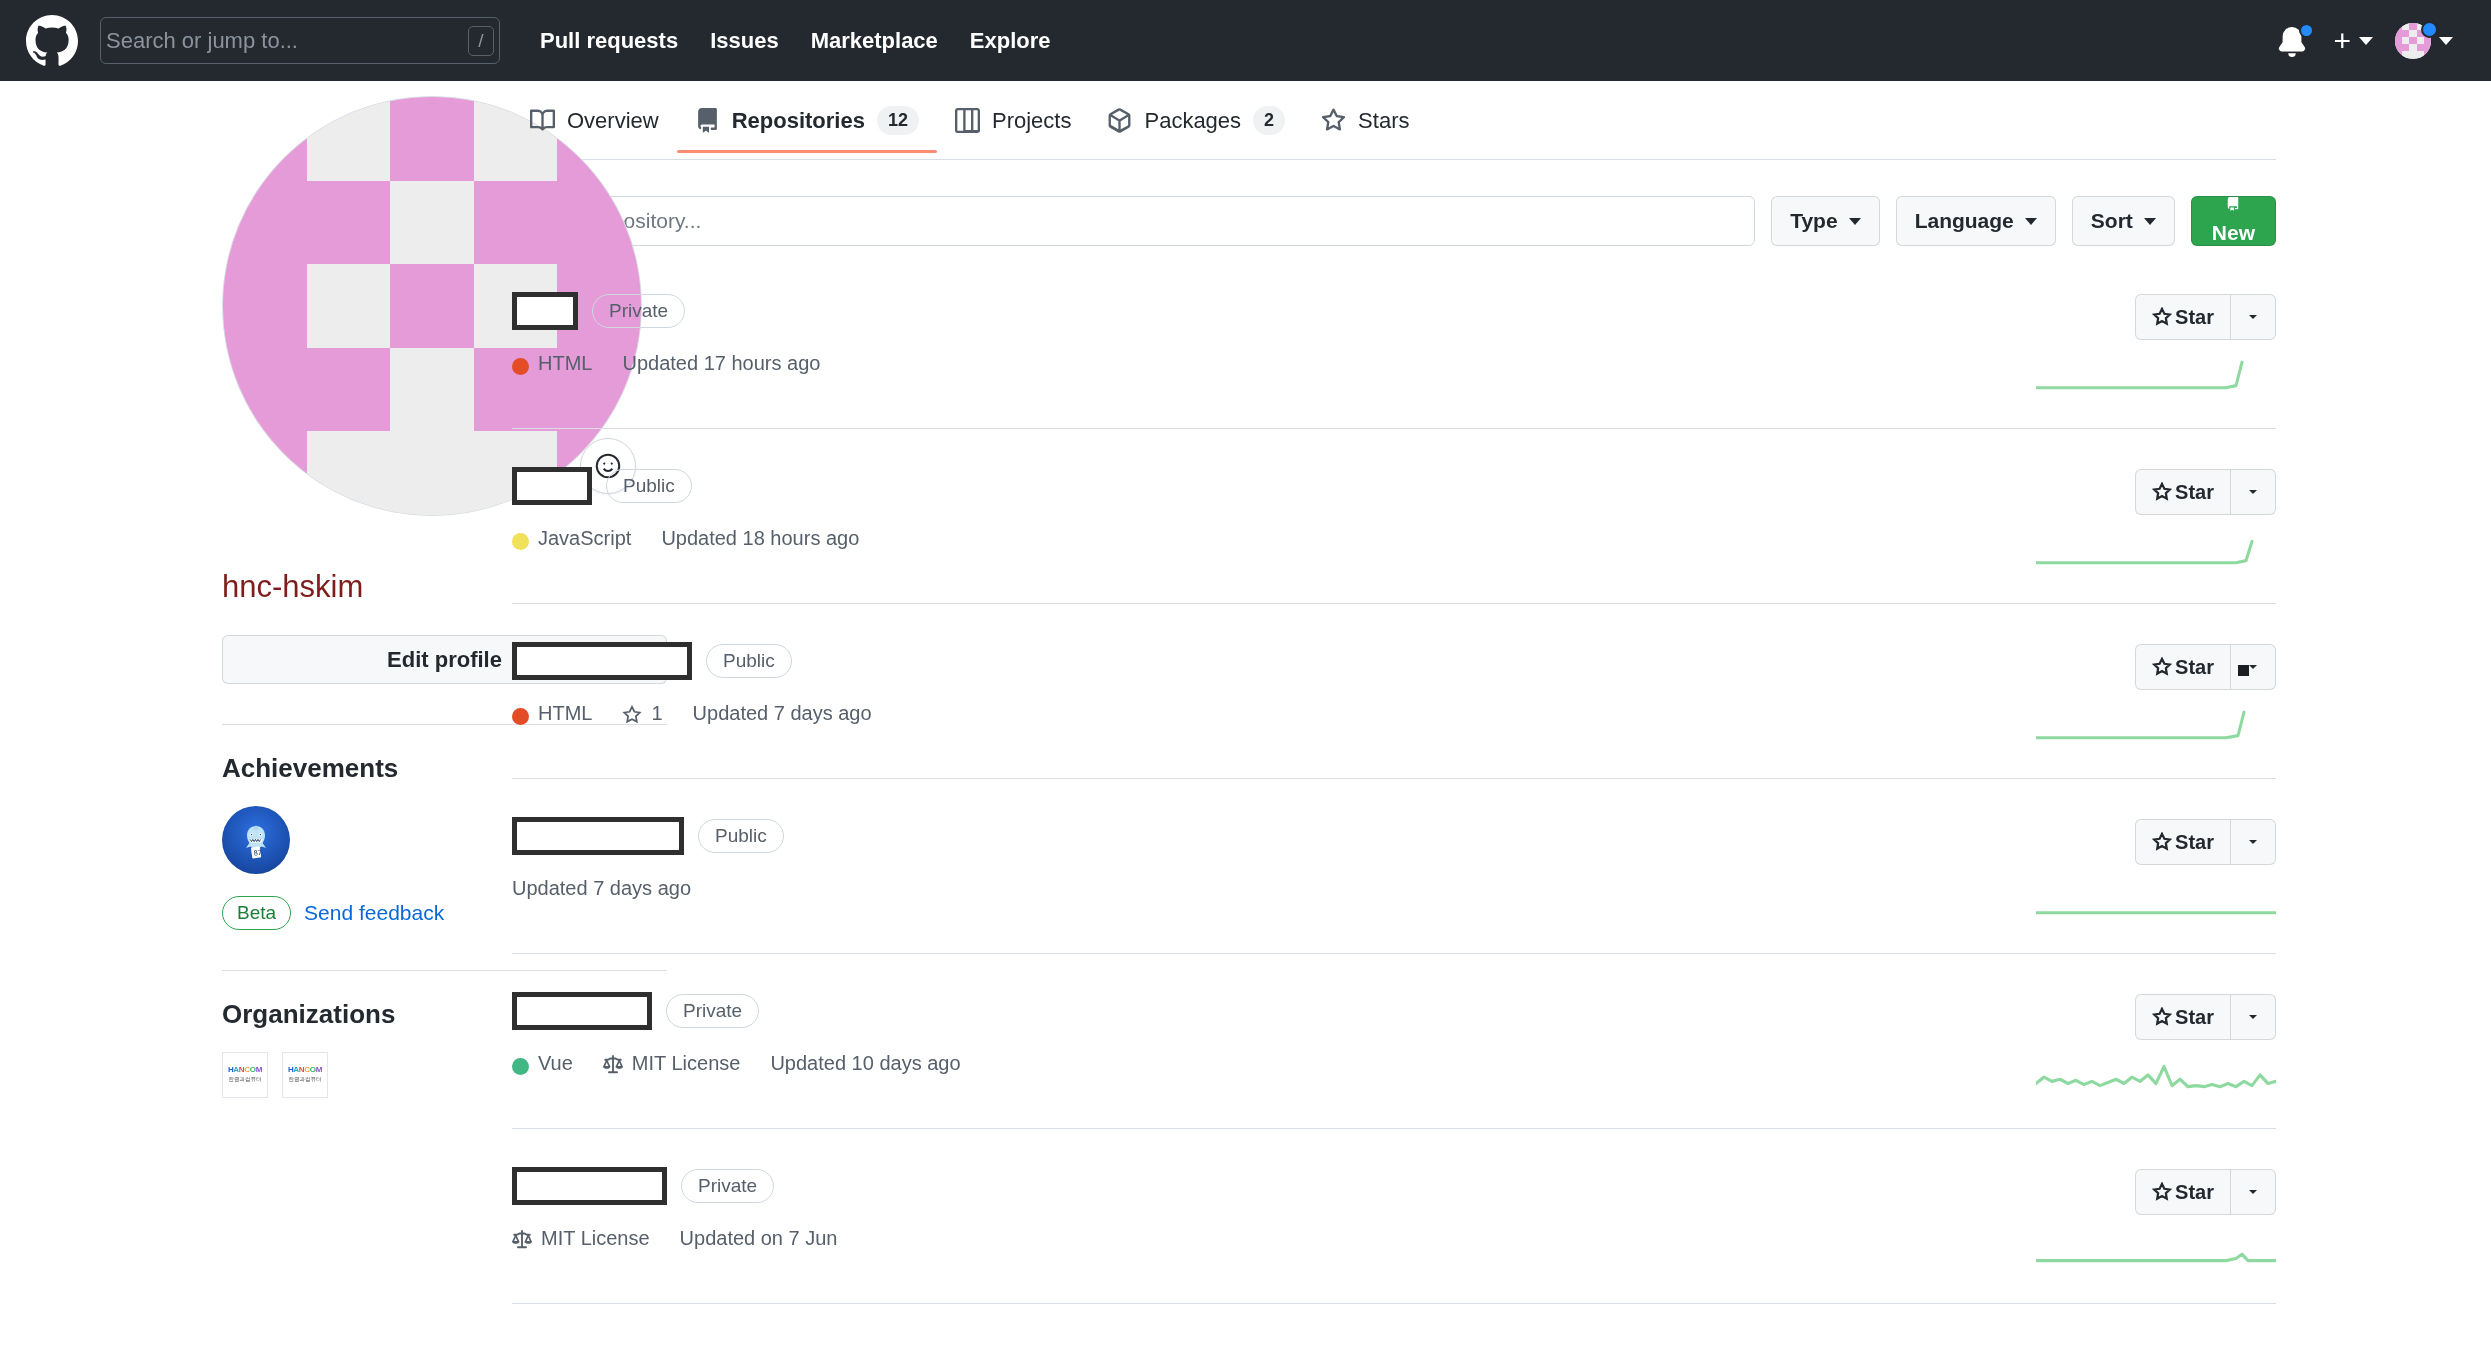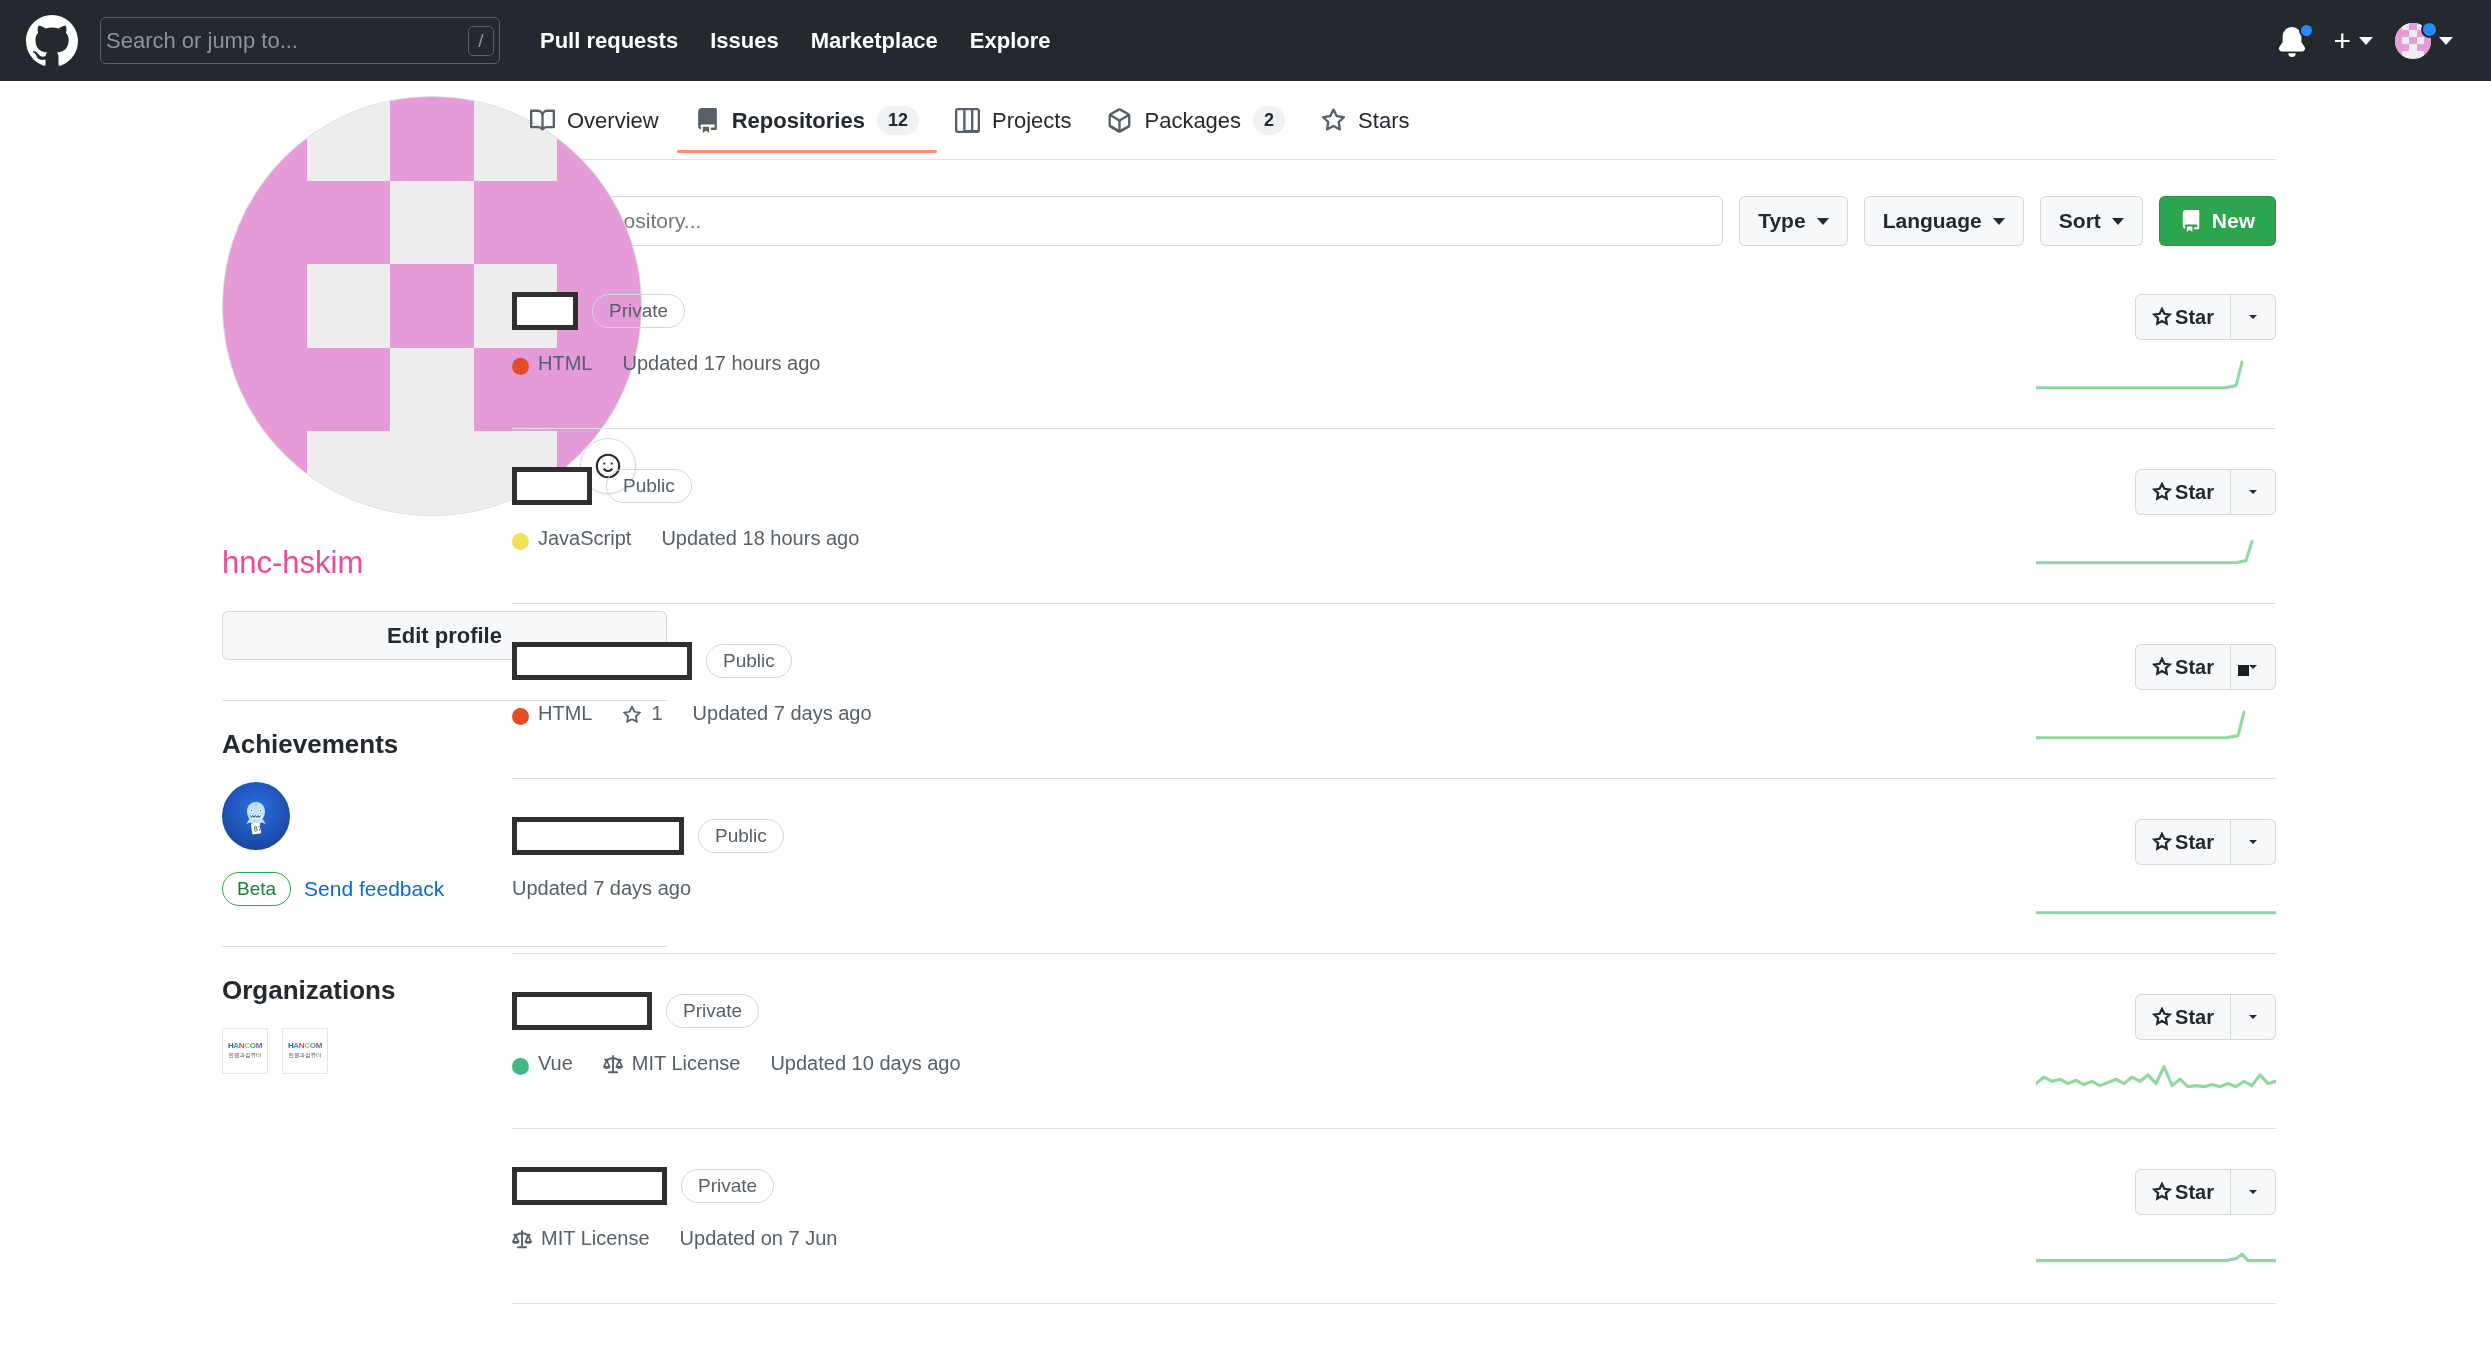--- a/index.html
+++ b/index.html
@@ -142,23 +142,23 @@
     background: #ffffff;
     border: 1px solid #d0d7de;
     display: flex; align-items: center; justify-content: center;
     box-shadow: 0 1px 2px rgba(27,31,36,0.08);
     cursor: pointer;
   }
   .status-emoji-btn svg { width: 30px; height: 30px; stroke: #24292f; fill: none; stroke-width: 1.6; }
 
   .username {
     font-size: 31px;
-    color: #ec4899;
+    color: #7f1d1d;
     font-weight: 400;
-    margin-top: 28px;
+    margin-top: 52px;
     line-height: 1.2;
   }
   .edit-profile-btn {
     margin-top: 30px;
     width: 445px;
     height: 49px;
     border: 1px solid rgba(27,31,36,0.15);
     border-radius: 6px;
     background: #f6f8fa;
     color: #24292f;
@@ -317,20 +317,21 @@
     background: #2da44e;
     border: 1px solid rgba(27,31,36,0.15);
     border-radius: 6px;
     color: #ffffff;
     font-size: 21px;
     font-weight: 600;
     font-family: inherit;
     padding: 0 20px;
     display: flex; align-items: center; gap: 10px;
     cursor: pointer;
+    flex-direction: column;
   }
   .new-btn svg { width: 22px; height: 22px; fill: #ffffff; }
 
   
   .repo-list { margin-top: 8px; }
   .repo-row {
     border-bottom: 1px solid #d8dee4;
     padding: 38px 0 36px 0;
     display: flex;
     align-items: flex-start;

